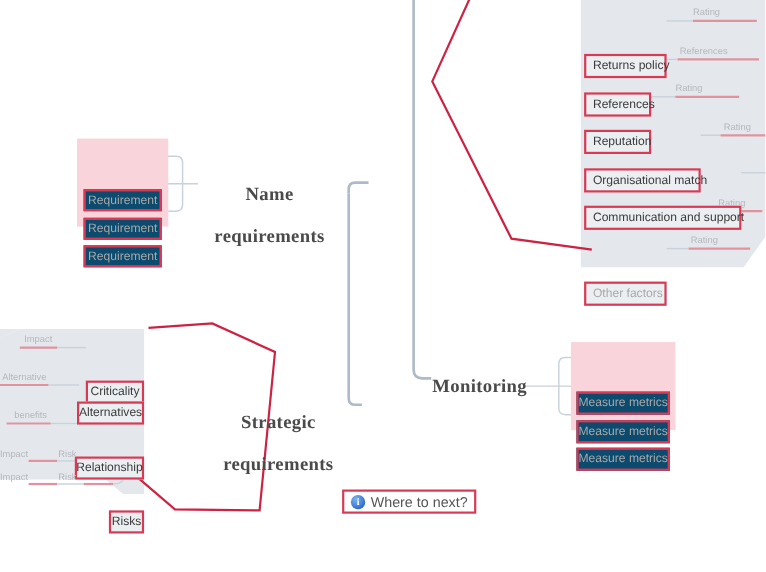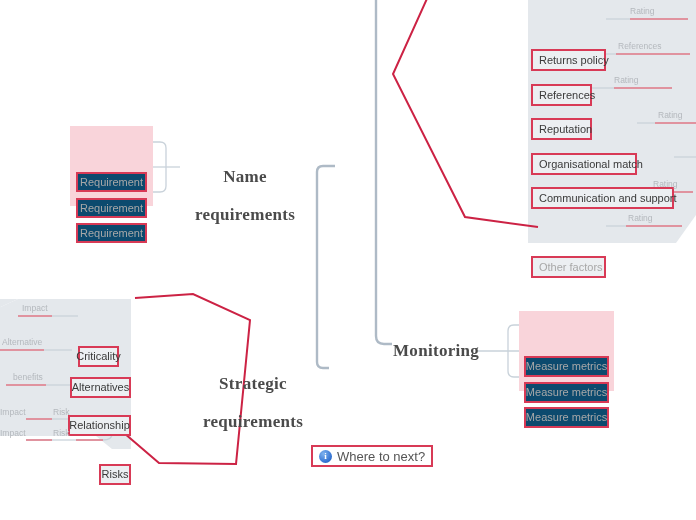--- a/index.html
+++ b/index.html
@@ -188,26 +188,26 @@
     <span>Communication and support</span>
   </div>
 
   <div class="sublabel" style="left:653px;top:180px;">Rating</div>
 
   <div class="node ghost onsheet" style="left:531px;top:215px;width:75px;height:22px;">
     <span>Other factors</span>
   </div>
   <div class="sublabel" style="left:628px;top:214px;">Rating</div>
 
-  <div class="node onsheet centered" style="left:78px;top:305px;width:41px;height:21px;">
+  <div class="node onsheet centered" style="left:78px;top:305px;width:53px;height:21px;">
     <span>Criticality</span>
   </div>
   <div class="sublabel" style="left:22px;top:304px;">Impact</div>
 
-  <div class="node onsheet centered" style="left:70px;top:336px;width:61px;height:21px;align-items:center;">
+  <div class="node onsheet centered" style="left:70px;top:324px;width:61px;height:21px;align-items:center;">
     <span>Alternatives</span>
   </div>
   <div class="sublabel" style="left:2px;top:338px;">Alternative</div>
 
   <div class="node onsheet centered" style="left:68px;top:374px;width:63px;height:21px;justify-content:center;">
     <span>Relationship</span>
   </div>
   <div class="sublabel" style="left:13px;top:373px;">benefits</div>
 
   <div class="node onsheet centered" style="left:99px;top:423px;width:32px;height:21px;">

